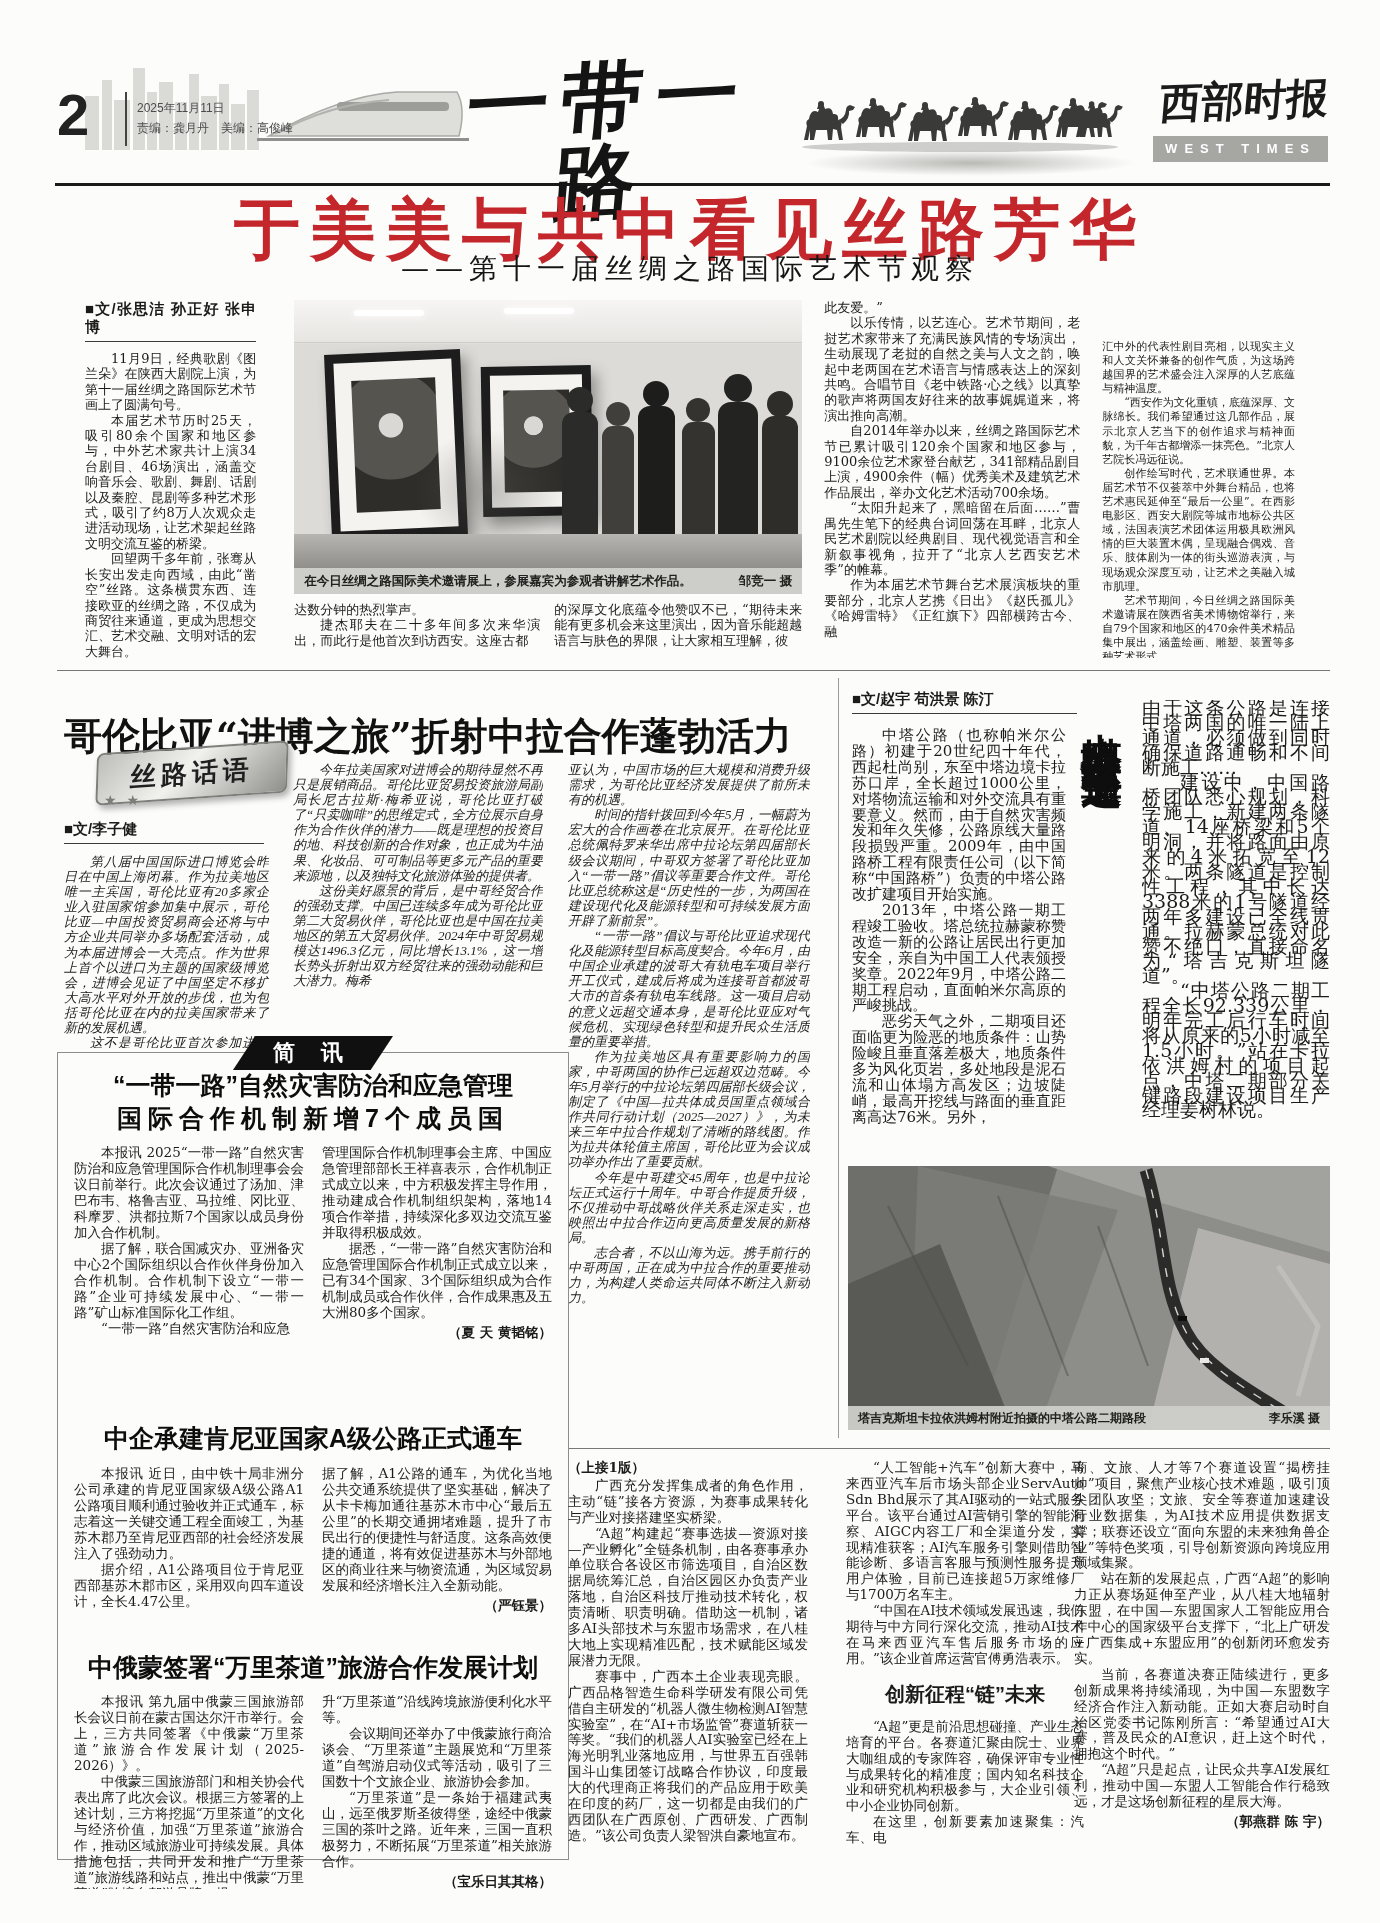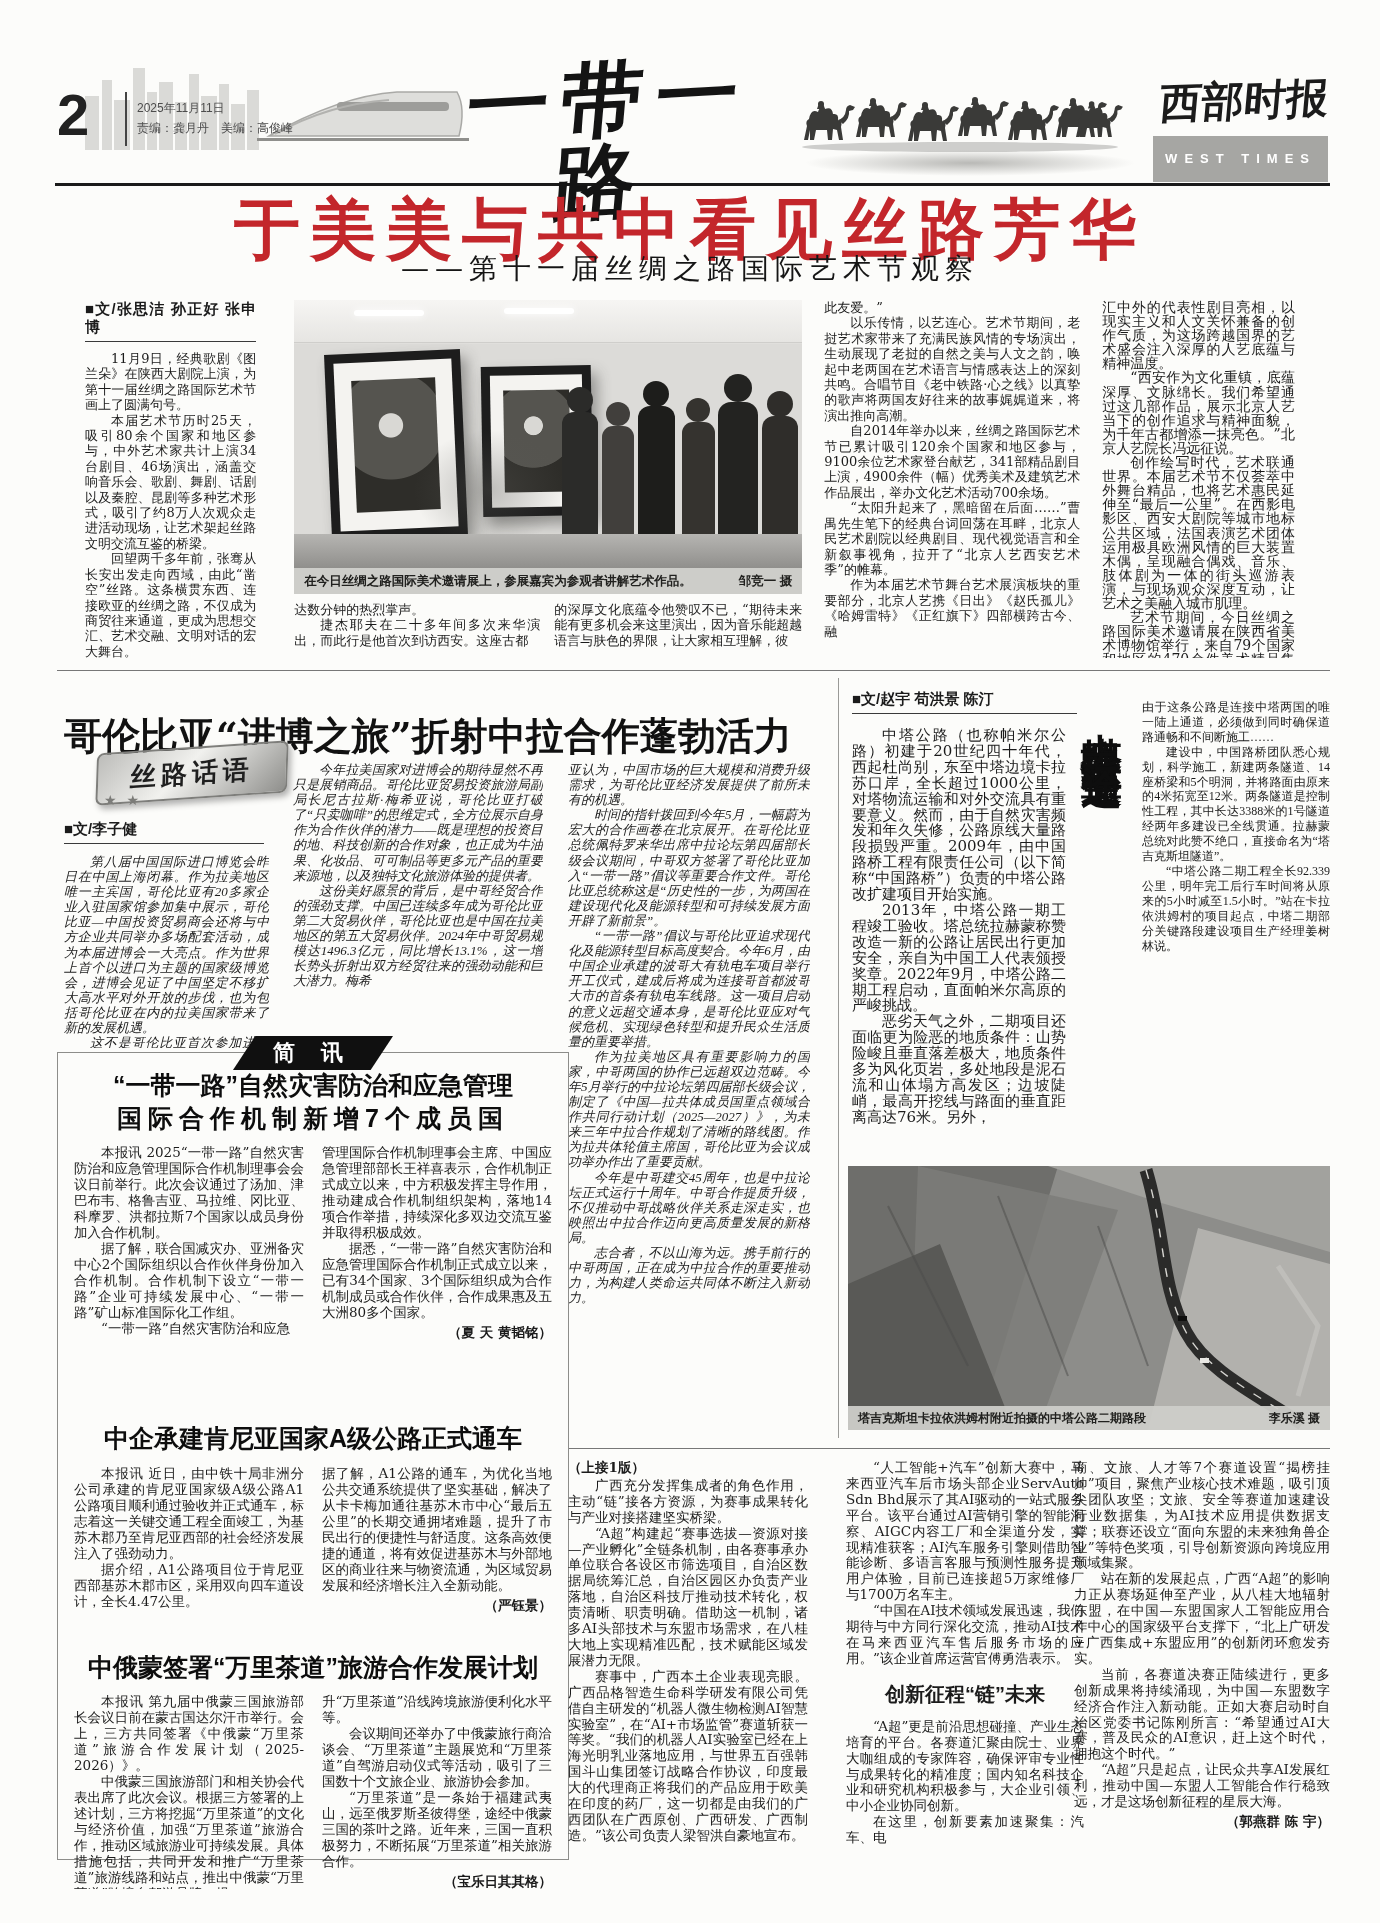--- a/index.html
+++ b/index.html
@@ -18,33 +18,33 @@
   #skytrain{left:30px;top:4px;}
   #pagenum{left:2px;top:36px;font:bold 58px/1 "Liberation Sans",sans-serif;color:#222;}
   #pagenum-divider{left:70px;top:42px;width:2px;height:54px;background:#444;}
   #date-block{left:82px;top:48px;font:12px/1.7 "Liberation Sans",sans-serif;color:#4c4c4c;}
   #calligraphy{left:365px;top:8px;width:370px;text-align:center;font:bold 82px/1 "DejaVu Serif",serif;
                letter-spacing:12px;transform:skewX(-8deg) rotate(-3deg);color:#141414;}
   #camels{left:745px;top:42px;}
   #dune{left:750px;top:100px;width:330px;height:26px;border-radius:50%;
         background:radial-gradient(closest-side,#b9b9b6,rgba(185,185,182,0));}
   #paper-name{right:2px;top:30px;font:bold 42px/1 "DejaVu Serif",serif;transform:skewX(-7deg) rotate(-2deg);}
-  #paper-en{right:2px;top:86px;background:#a6a6a3;color:#fff;padding:14px 12px;
+  #paper-en{right:2px;top:86px;background:#a6a6a3;color:#fff;padding:4px 12px;
             font:bold 13px/1.4 "Liberation Sans",sans-serif;letter-spacing:7px;}
 
   
   #lead-headline{top:148px;left:0;width:1380px;text-align:center;
                  font:900 66px/1.15 "Liberation Sans",sans-serif;color:#c3262b;letter-spacing:10px;}
   #lead-subtitle{top:252px;left:0;width:1380px;text-align:center;
                  font:28px/1.2 "DejaVu Serif",serif;letter-spacing:6px;color:#151515;}
   #lead-grid{top:300px;left:85px;width:1210px;height:358px;display:flex;gap:22px;}
   .lead-col1{width:182px;}
   .lead-mid{width:508px;display:flex;flex-direction:column;padding-left:16px;}
   .lead-colC{width:272px;}
-  .lead-colD{width:205px;font-size:14px;line-height:14.1px;}
+  .lead-colD{width:205px;font-size:11px;line-height:14.1px;margin-top:40px;}
   .under-row{display:flex;gap:14px;margin-top:8px;flex:1;overflow:hidden;}
   .under-a{width:248px;}
   .under-b{width:250px;}
 
   
   .photo1{position:relative;height:294px;background:linear-gradient(#efeeec 0 14%,#dcdbd8 15% 86%,#c9c8c5 87%);
           overflow:hidden;}
   .ph-ceiling{position:absolute;top:0;left:0;right:0;height:42px;
               background:linear-gradient(#f6f5f3,#e6e5e2);border-bottom:1px solid #cfcecb;}
   .ph-light{position:absolute;top:10px;width:70px;height:6px;background:#fff;border-radius:3px;box-shadow:0 0 8px #fff;}
@@ -80,21 +80,21 @@
   .colombia-body{font-style:italic;font-size:13px;line-height:15.1px;text-align:justify;overflow:hidden;font-family:Liberation Serif, serif;}
   #col-c1{top:854px;left:64px;width:205px;height:194px;}
   #col-c2{top:762px;left:293px;width:250px;height:286px;}
   #col-c3{top:762px;left:568px;width:242px;height:676px;}
 
   
   #taj-byline{left:852px;top:690px;width:225px;}
   #taj-c1{left:852px;top:728px;width:214px;height:434px;font-size:15px;line-height:15.9px;}
   #taj-title{left:1076px;top:700px;height:456px;writing-mode:vertical-rl;
              font:bold 41px/52px "DejaVu Serif",serif;letter-spacing:4px;color:#0e0e0e;}
-  #taj-c2{left:1142px;top:700px;width:188px;height:458px;font-size:12px;line-height:14.9px;font-family:Liberation Serif, serif;}
+  #taj-c2{left:1142px;top:700px;width:188px;height:458px;font-size:19px;line-height:14.9px;}
   #photo2{left:848px;top:1166px;width:482px;height:264px;overflow:hidden;}
   #photo2 .ph-caption{height:24px;font-size:12px;}
 
   
   #briefs{left:57px;top:1052px;width:510px;height:806px;border:1px solid #8d8d8a;background:#fcfcfa;}
   #briefs-banner{position:absolute;top:-17px;left:50%;transform:translateX(-50%);
                  background:#101010;color:#fff;padding:6px 40px;
                  clip-path:polygon(14% 0,100% 0,86% 100%,0 100%);
                  font:bold 22px/1 "Liberation Sans",sans-serif;letter-spacing:10px;}
   .brief{padding:0 16px;}

